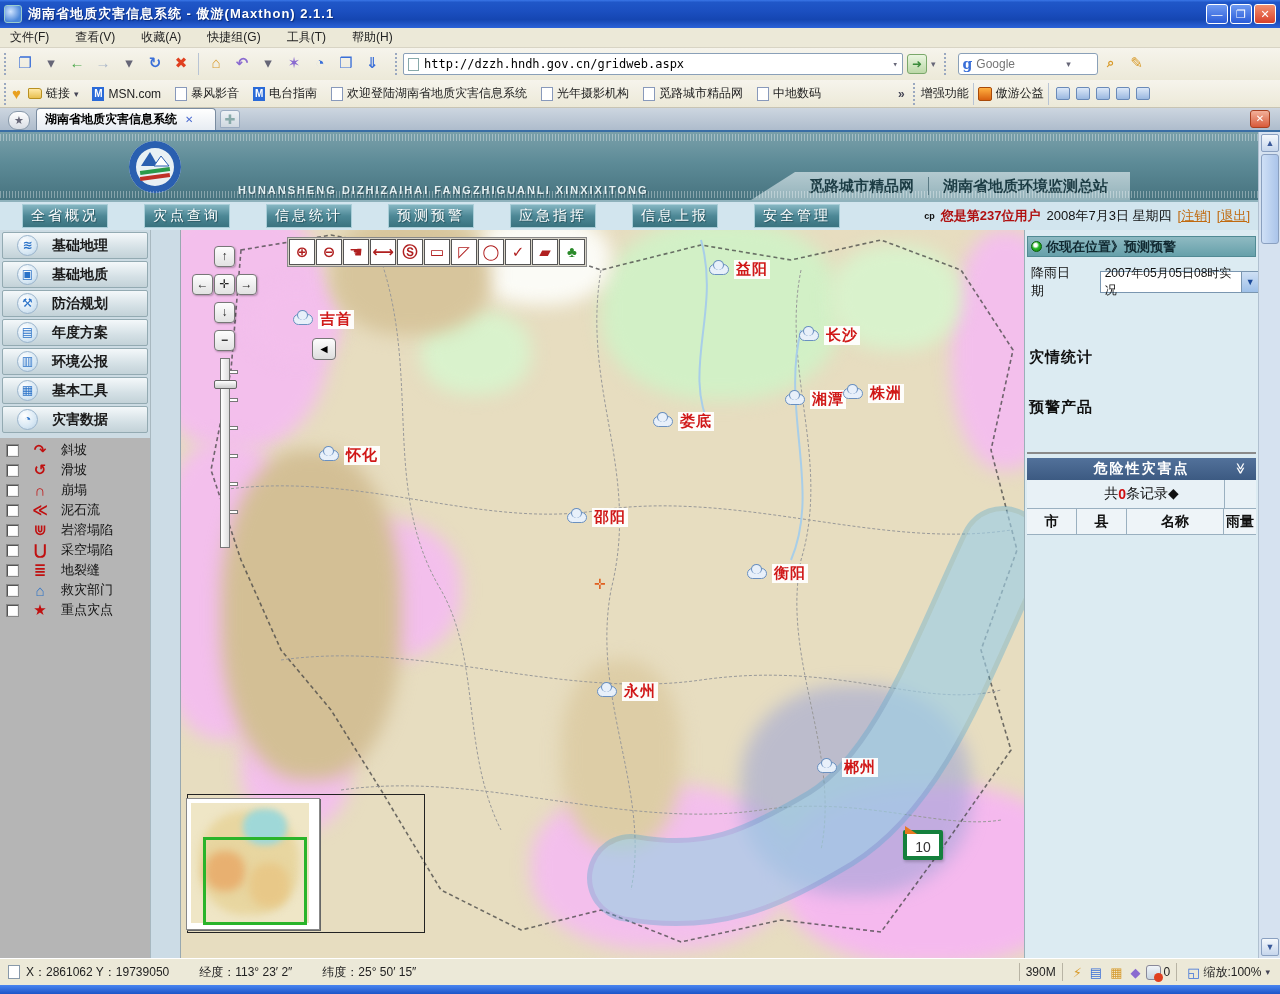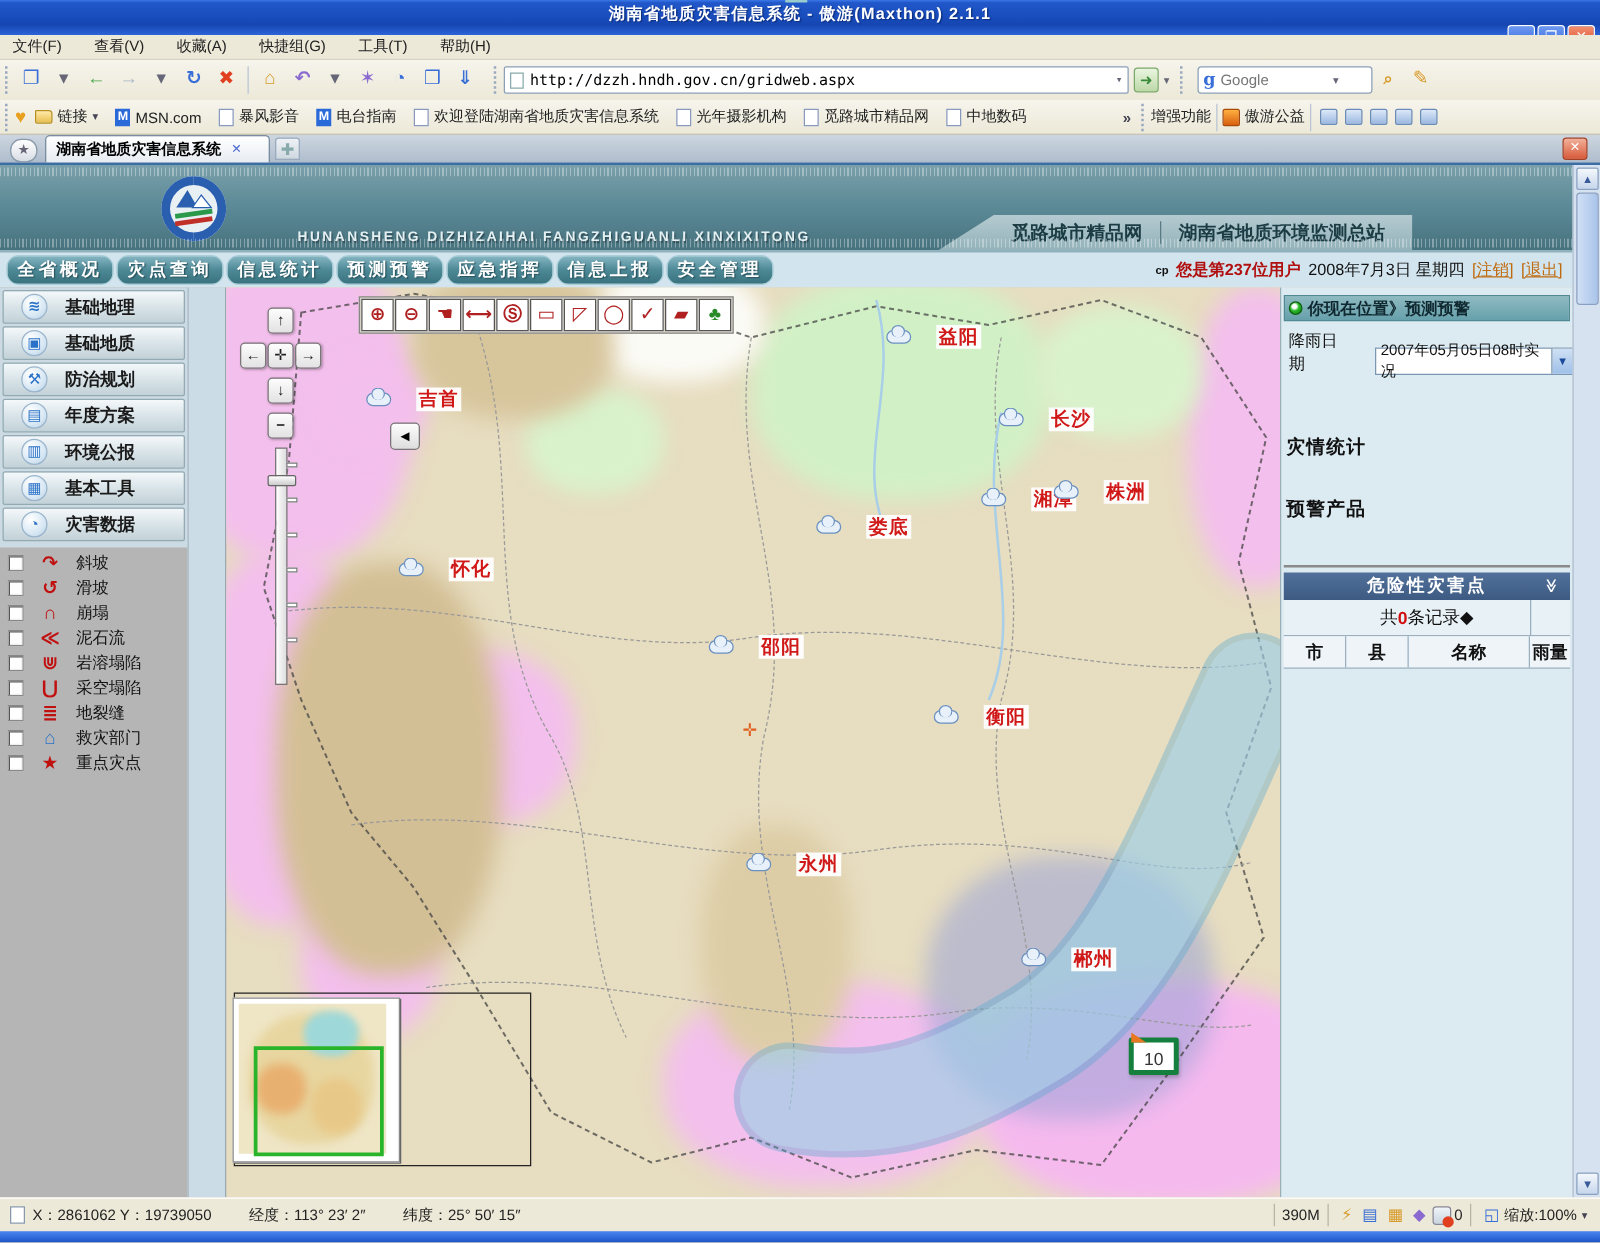--- a/index.html
+++ b/index.html
@@ -3,21 +3,21 @@
 <meta charset="utf-8">
 <style>
   * { margin:0; padding:0; box-sizing:border-box; }
   html,body { width:1280px; height:994px; overflow:hidden; }
   body { font-family:"Liberation Sans","DejaVu Sans",sans-serif; background:#d4d0c8; position:relative; }
   .abs { position:absolute; }
 
   
   .titlebar { left:0; top:0; width:1280px; height:28px;
     background:linear-gradient(180deg,#3a77e8 0%,#2057c8 8%,#1b4fc0 40%,#1546b2 70%,#2c63d8 100%);
-    color:#fff; display:flex; align-items:center; padding:0 4px;flex-direction:column; }
+    color:#fff; display:flex; align-items:center; padding:0 4px; }
   .titlebar .appicon { width:18px; height:18px; border-radius:3px; background:radial-gradient(circle at 35% 35%,#cfe4ff,#4a86d8 70%); border:1px solid #9cc; margin-right:6px; }
   .titlebar .ttl { font-weight:bold; font-size:13px; text-shadow:1px 1px 1px #0a2c7a; letter-spacing:1px; }
   .winbtns { margin-left:auto; display:flex; gap:2px; }
   .winbtn { width:22px; height:20px; border:1px solid #fff; border-radius:3px; font-size:11px; color:#fff; text-align:center; line-height:18px;
     background:linear-gradient(#6f9bf2,#2a5cd8); }
   .winbtn.close { background:linear-gradient(#f2906f,#d8412a); }
 
   .menubar { left:0; top:28px; width:1280px; height:20px; background:#ece9d8; border-bottom:1px solid #d8d4c4; display:flex; align-items:center; gap:26px; padding-left:10px; font-size:12px; color:#222; }
   .menu-item { cursor:default; }
 
@@ -60,22 +60,22 @@
   .banner::before, .banner::after { content:""; position:absolute; left:0; width:100%; height:7px;
     background:repeating-linear-gradient(90deg,#ffffff55 0 1px,transparent 1px 3px); }
   .banner::before { top:2px; } .banner::after { bottom:2px; }
   .logo { left:128px; top:8px; width:54px; height:54px; }
   .banner-title { left:212px; top:14px; font-size:33px; font-weight:bold; color:#d5e6ea; letter-spacing:3px; text-shadow:2px 2px 2px #2c4a54; font-family:"Liberation Serif","DejaVu Serif",serif; }
   .banner-sub { left:238px; top:52px; font-size:11px; font-weight:bold; color:#e4f0f2; letter-spacing:2px; text-shadow:1px 1px 1px #2c4a54; }
   .banner-links { right:150px; top:40px; height:28px; background:linear-gradient(#b4cad0,#93b2ba); clip-path:polygon(44px 0,100% 0,100% 100%,0 100%); display:flex; align-items:center; gap:14px; padding:0 22px 0 58px; font-size:15px; color:#1c3c44; font-weight:bold; }
   .banner-links .vsep { width:1px; height:18px; background:#5a7a84; }
 
   .navrow { left:0; top:200px; width:1280px; height:30px; background:#d2e5ee; border-top:2px solid #8fb2bc; display:flex; align-items:center; }
-  .navtab { height:24px; min-width:76px; margin:0 1px; padding:0 8px; border:1px solid #a9ced8; border-radius:10px;
-    background:linear-gradient(#85b6c2,#4d8896 50%,#3a737f); color:#fff; font-size:14px; font-weight:bold; letter-spacing:3px;
+  .navtab { height:24px; min-width:76px; margin:0 18px; padding:0 8px; border:1px solid #a9ced8; border-radius:0;
+    background:linear-gradient(#85b6c2,#4d8896 50%,#3a737f); color:#fff; font-size:14px; font-weight:normal; letter-spacing:3px;
     display:flex; align-items:center; justify-content:center; text-shadow:1px 1px 1px #27525c; }
   .userinfo { margin-left:auto; margin-right:30px; font-size:13px; color:#111; display:flex; align-items:center; gap:6px; white-space:nowrap; }
   .userinfo .cp { font-size:9px; font-weight:bold; }
   .userinfo .visitor { color:#b01010; font-weight:bold; }
   .userinfo a { color:#c06a10; text-decoration:underline; }
 
   
   .sidebar { left:0; top:230px; width:180px; height:728px; background:#b5b5b5; }
   .sidebar .topbg { position:absolute; left:0; top:0; width:180px; height:208px; background:#ccdbe3; }
   .sidebar .rstrip { position:absolute; right:0; top:0; width:30px; height:728px; background:#ccdce6; border-left:1px solid #a8b8c0; }
@@ -95,38 +95,38 @@
   .mapwrap { left:180px; top:230px; width:844px; height:728px; background:#e7ddc0; overflow:hidden; border-left:1px solid #98a8b0; }
   .blob { position:absolute; filter:blur(9px); border-radius:45%; }
   .mapsvg { position:absolute; left:0; top:0; }
   .maptools { position:absolute; left:106px; top:7px; display:flex; gap:1px; background:#d8d4c8; padding:1px; border:1px solid #888; }
   .mtool { width:26px; height:26px; background:#fff; border:1px solid #555; text-align:center; line-height:24px; font-size:15px; font-weight:bold; color:#b02020; }
   .mtool:last-child { color:#2a8a2a; }
   .panpad .pbtn { position:absolute; width:21px; height:21px; background:linear-gradient(#fdfdfd,#e2e2e2); border:1px solid #777; border-radius:4px; box-shadow:1px 1px 2px #00000044; text-align:center; line-height:19px; font-size:12px; font-weight:bold; color:#222; }
   .slider-track { position:absolute; left:214px; top:100px; width:10px; height:215px; background:linear-gradient(90deg,#fff,#ddd); border:1px solid #777; }
   .slider-tick { position:absolute; width:9px; height:4px; background:#fff; border:1px solid #777; left:223px; }
   .slider-handle { position:absolute; left:208px; top:110px; width:23px; height:9px; background:linear-gradient(#fff,#ccc); border:1px solid #666; border-radius:2px; }
-  .city { position:absolute; display:flex; align-items:center; gap:20px; }
+  .city { position:absolute; display:flex; align-items:center; gap:5px; }
   .cloud { width:20px; height:11px; background:#e8f0fa; border:1px solid #6a90c0; border-radius:6px; position:relative; }
   .cloud::before { content:""; position:absolute; left:3px; top:-5px; width:9px; height:9px; background:#e8f0fa; border:1px solid #6a90c0; border-radius:50%; border-bottom:none; }
   .cityname { background:#ffffffee; color:#d01818; font-weight:bold; font-size:15px; padding:0 2px; letter-spacing:1px; }
   .flag10 { position:absolute; width:40px; height:30px; background:#fff; border:4px solid #15803d; border-radius:2px; text-align:center; line-height:26px; font-size:14px; color:#333; box-shadow:1px 2px 3px #00000033; }
   .flag10::before { content:""; position:absolute; left:-2px; top:-8px; border-left:12px solid #e87820; border-top:8px solid transparent; }
   .crosshair { position:absolute; color:#e06020; font-size:14px; font-weight:bold; }
   .overview { position:absolute; left:5px; top:568px; width:134px; height:132px; background:#fff; border:1px solid #888; box-shadow:1px 1px 0 #666; }
   .ov-frame { position:absolute; left:6px; top:564px; width:238px; height:139px; border:1px solid #222; }
   .ov-map { position:absolute; left:4px; top:4px; width:118px; height:120px; background:#efe6c6; overflow:hidden; }
   .ov-rect { position:absolute; left:16px; top:38px; width:104px; height:88px; border:3px solid #2ab42a; }
   .ov-arrow { position:absolute; left:131px; top:108px; width:24px; height:22px; background:linear-gradient(#fdfdfd,#ddd); border:1px solid #777; border-radius:4px; text-align:center; line-height:20px; font-size:12px; font-weight:bold; }
 
   
   .rpanel { left:1024px; top:230px; width:234px; height:728px; background:#dcebf2; border-left:1px solid #9ab0b8; font-size:13px; }
   .locbar { position:absolute; left:2px; top:6px; width:229px; height:21px; background:linear-gradient(#8fbac2,#66a0aa); border:1px solid #518a94; display:flex; align-items:center; gap:4px; padding:0 3px; font-size:13px; font-weight:bold; color:#102830; }
   .greendot { width:11px; height:11px; border-radius:50%; background:radial-gradient(circle at 40% 35%,#fff 20%,#28b828 45%,#107810); border:1px solid #0a600a; }
-  .rrow { position:absolute; left:0; width:234px; display:flex; align-items:flex-end; }
+  .rrow { position:absolute; left:0; width:234px; display:flex; align-items:center; }
   .rlabel { font-size:13px; color:#111; padding-left:6px; }
   .rselect { height:22px; background:#fff; border:1px solid #7a96b0; display:flex; align-items:center; justify-content:space-between; padding-left:4px; font-size:12px; color:#111; }
   .ddbtn { width:17px; height:100%; background:linear-gradient(#cfe0f4,#9ec0e8); border-left:1px solid #7a96b0; color:#1c4a9a; font-size:9px; text-align:center; line-height:20px; }
   .pbtn2 { width:71px; height:22px; background:linear-gradient(#ffffff,#e4ebf2 60%,#d4dfe8); border:1px solid #7a99b8; box-shadow:1px 1px 0 #b0c4d4; font-size:13px; color:#111; display:flex; align-items:center; justify-content:center; letter-spacing:1px; }
   .rtitle { position:absolute; left:4px; font-size:15px; font-weight:bold; color:#111; letter-spacing:1px; }
   .rdivider { position:absolute; left:2px; width:229px; height:2px; background:#8a8a8a; }
   .dangerhdr { position:absolute; left:2px; width:229px; height:22px; background:linear-gradient(#52719a,#3c5a82); color:#fff; font-weight:bold; font-size:14px; display:flex; align-items:center; justify-content:center; letter-spacing:2px; }
   .dangerhdr .collapse { position:absolute; right:8px; font-size:11px; transform:rotate(90deg); }
   .recrow { position:absolute; left:2px; width:229px; height:29px; background:#e8f1f6; border-bottom:1px solid #9ab0c0; display:flex; align-items:center; justify-content:center; font-size:14px; color:#111; }
   .recrow .zero { color:#d01010; font-weight:bold; }

